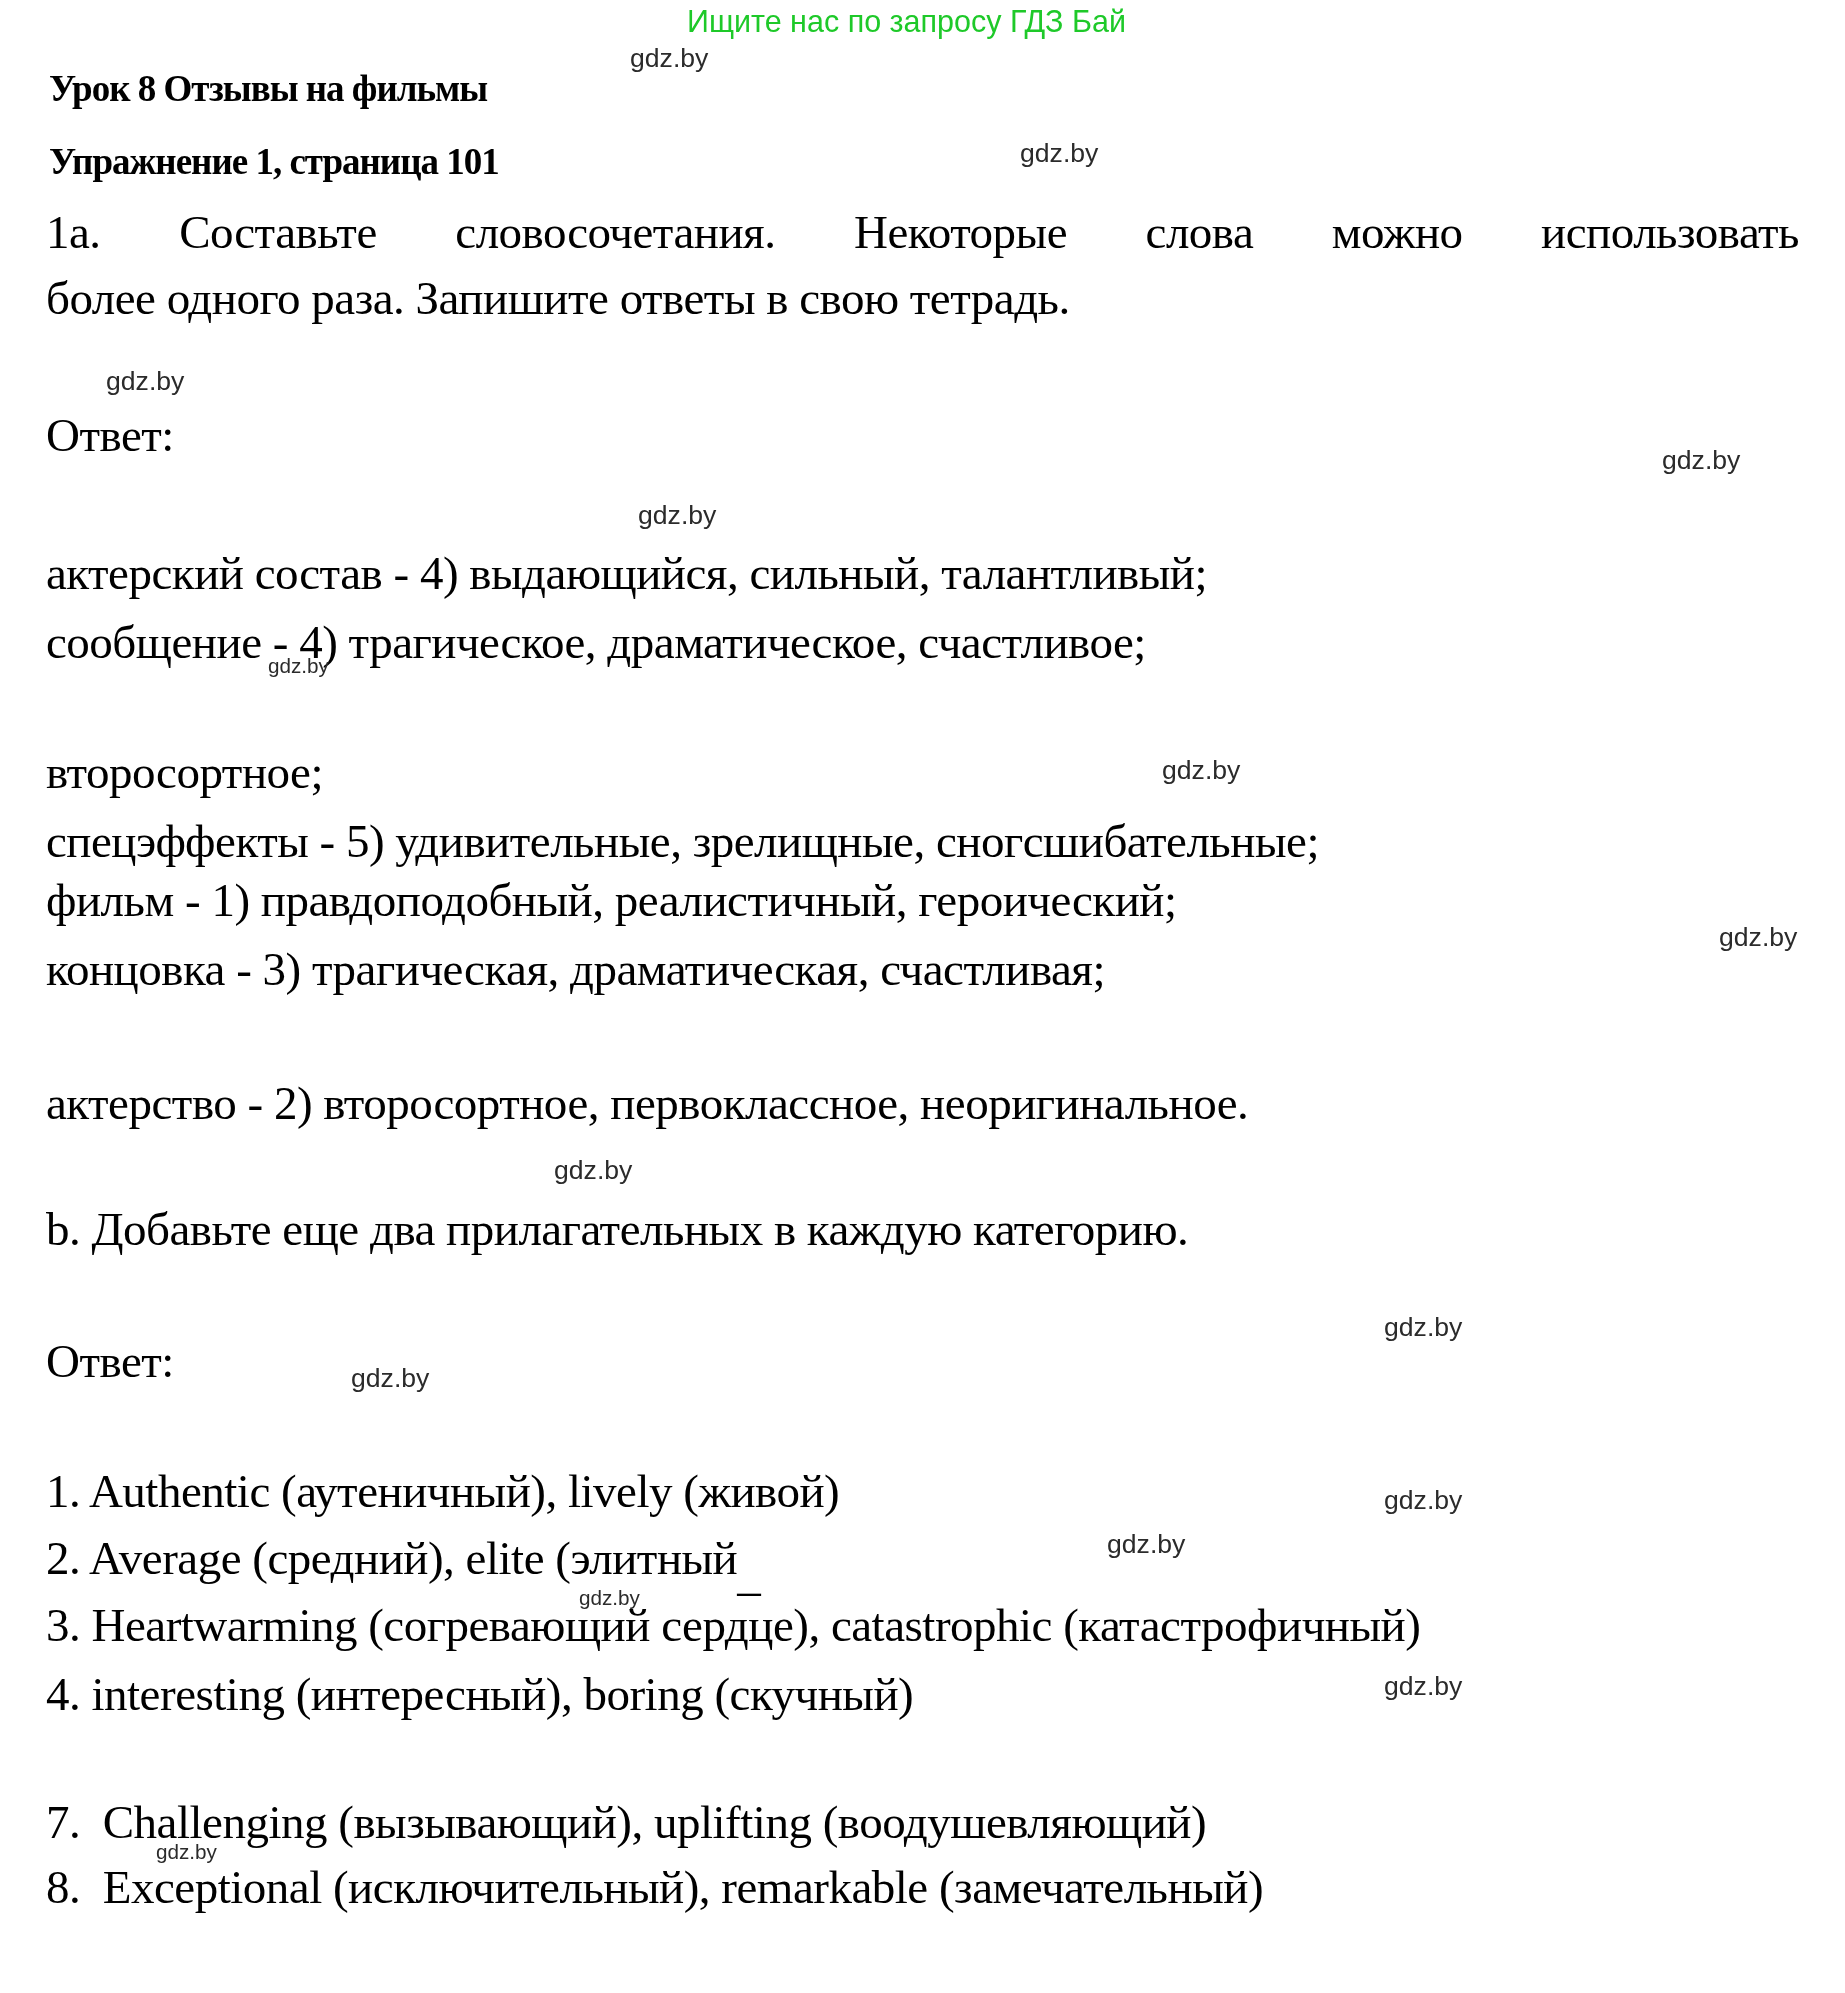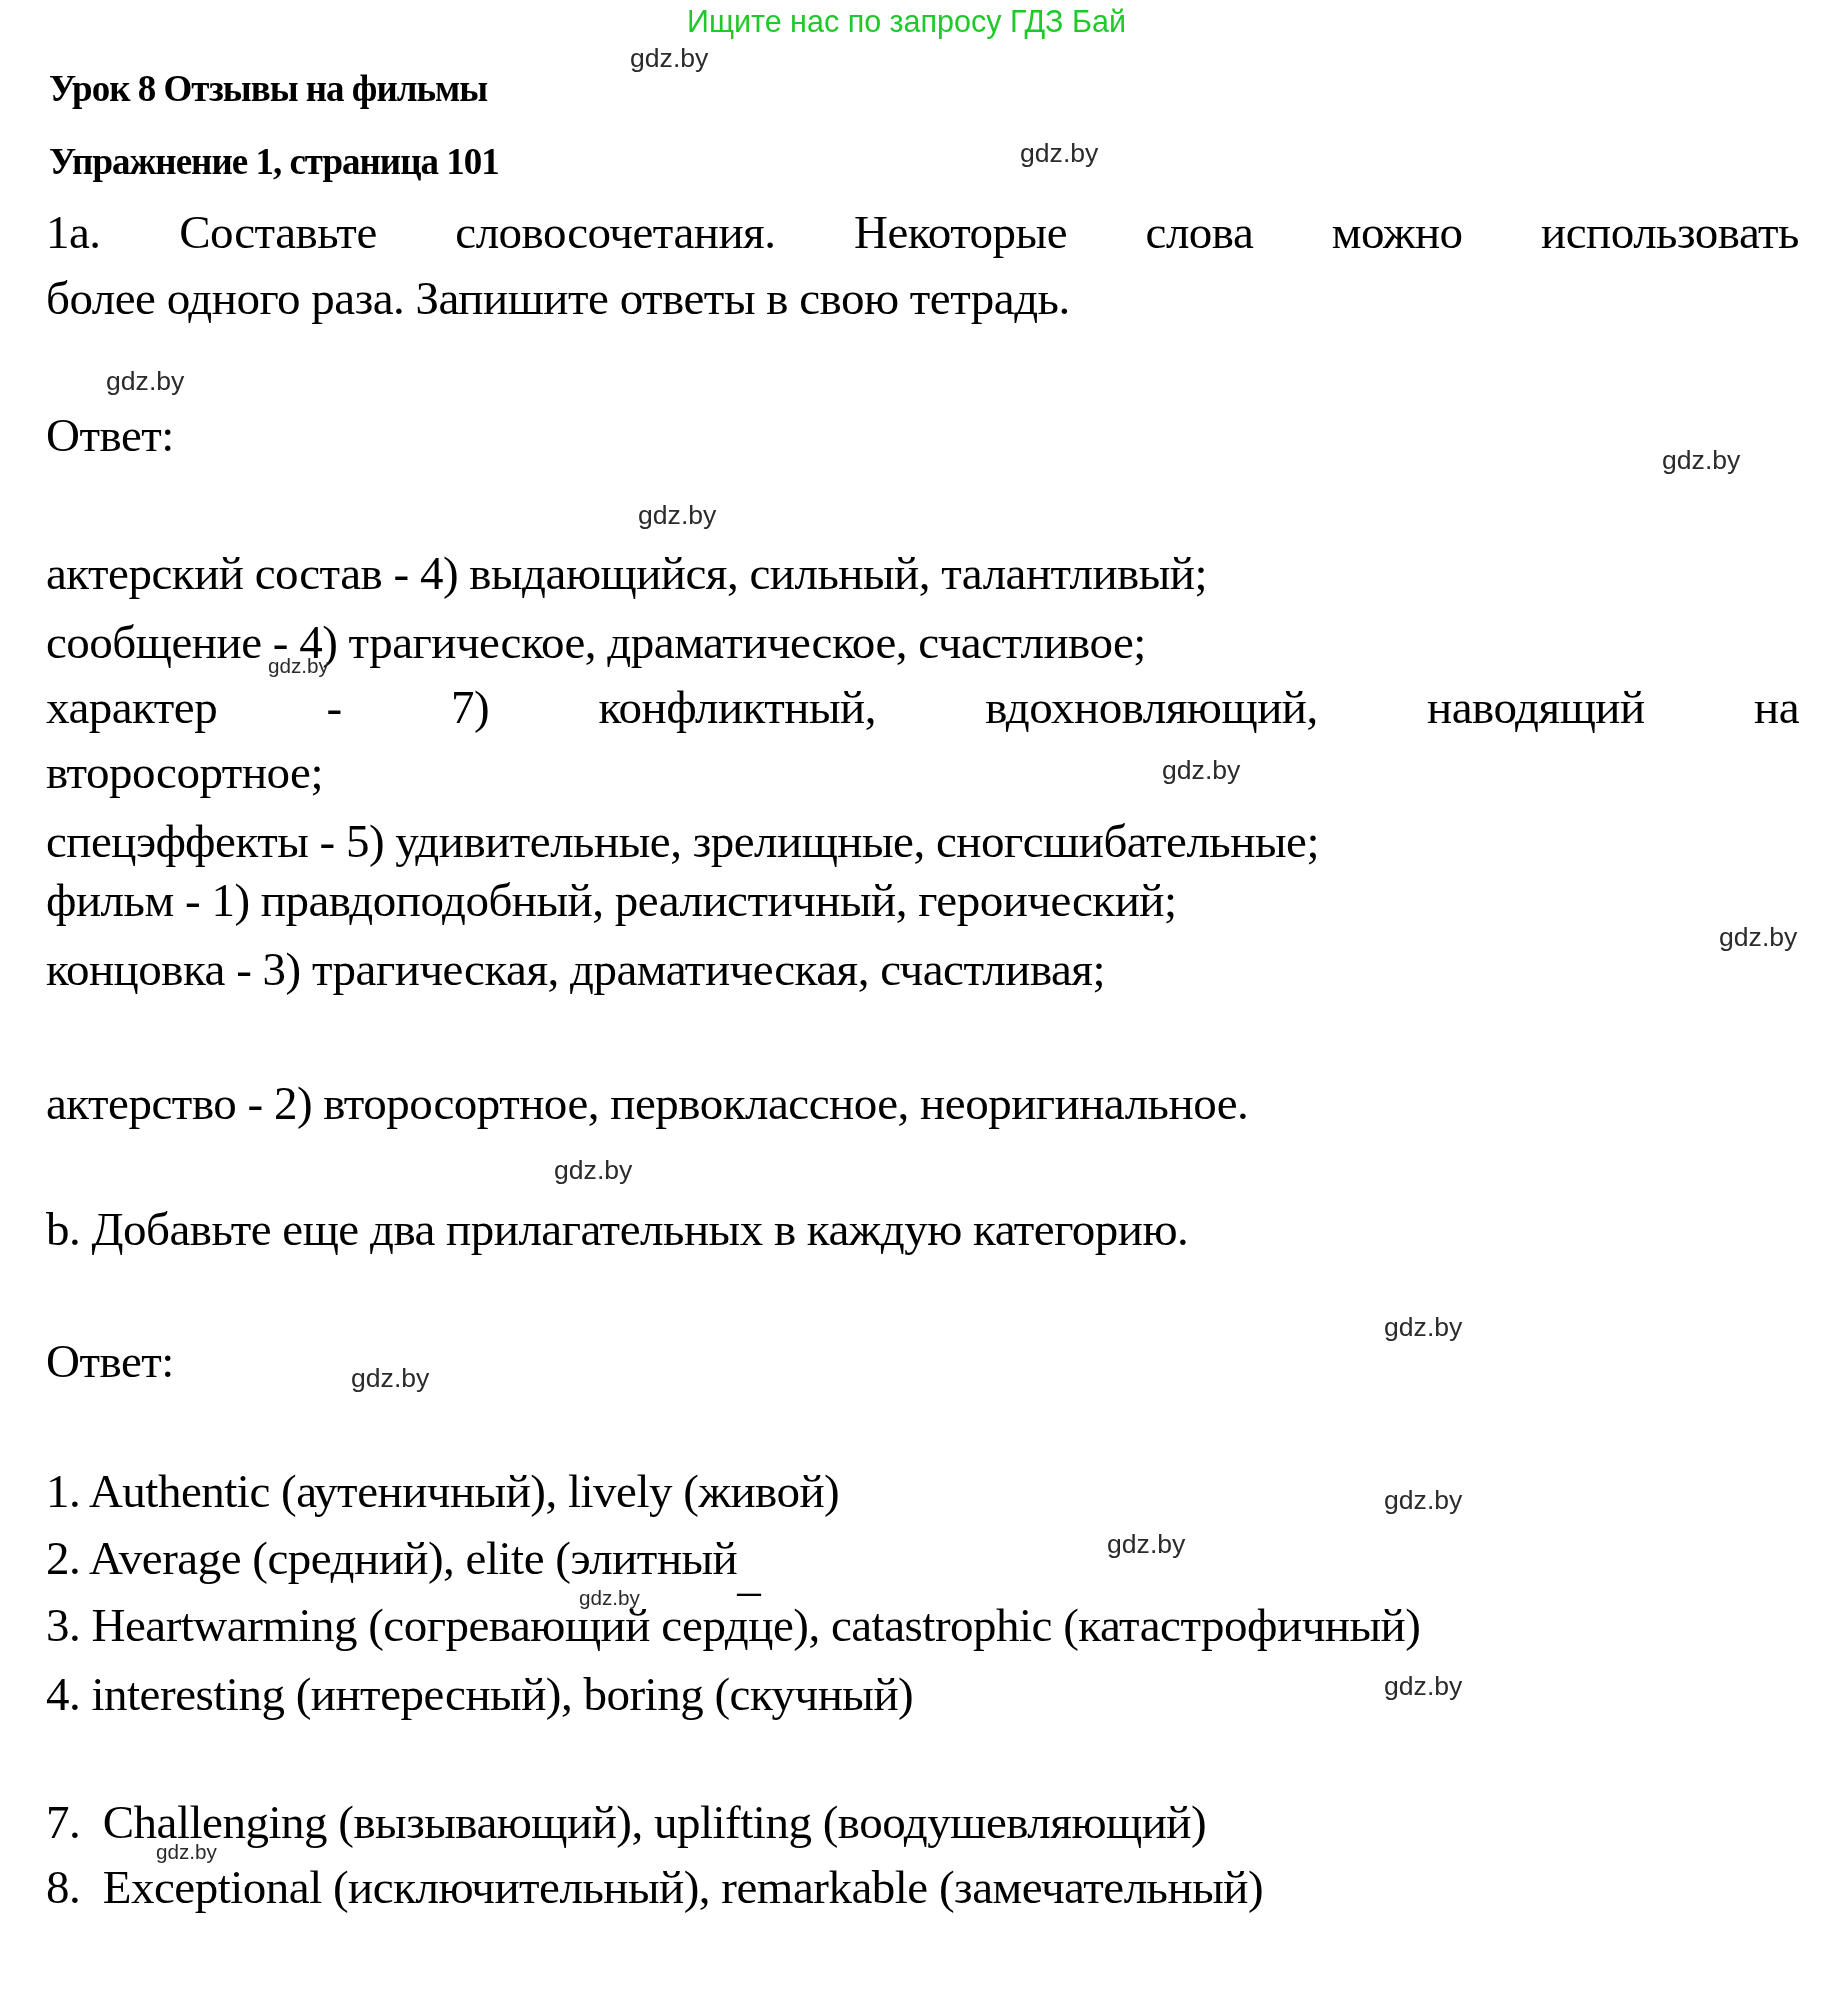--- a/index.html
+++ b/index.html
@@ -93,21 +93,20 @@
   <div class="wm" style="left:1662px; top:445px">gdz.by</div>
 
   <div class="wm" style="left:638px; top:500px">gdz.by</div>
 
   <div class="line" style="left:46px; top:548px">актерский состав - 4) выдающийся, сильный, талантливый;</div>
 
   <div class="line" style="left:46px; top:617px">сообщение - 4) трагическое, драматическое, счастливое;</div>
 
   <div class="wm wm-sm" style="left:268px; top:654px">gdz.by</div>
 
-  <div class="line justify" style="left:46px; top:682px">характер - 7) конфликтный, вдохновляющий, наводящий на</div>
 
   <div class="line" style="left:46px; top:747px">второсортное;</div>
 
   <div class="wm" style="left:1162px; top:755px">gdz.by</div>
 
   <div class="line" style="left:46px; top:816px">спецэффекты - 5) удивительные, зрелищные, сногсшибательные;</div>
 
   <div class="line" style="left:46px; top:875px">фильм - 1) правдоподобный, реалистичный, героический;</div>
 
   <div class="wm" style="left:1719px; top:922px">gdz.by</div>

